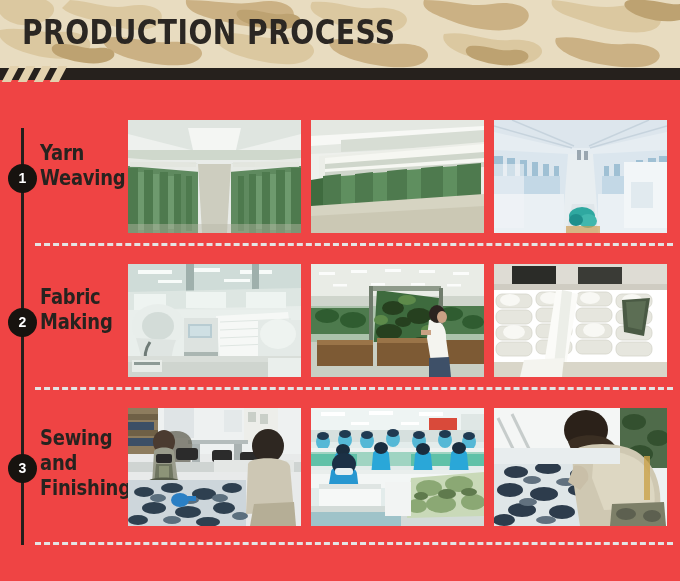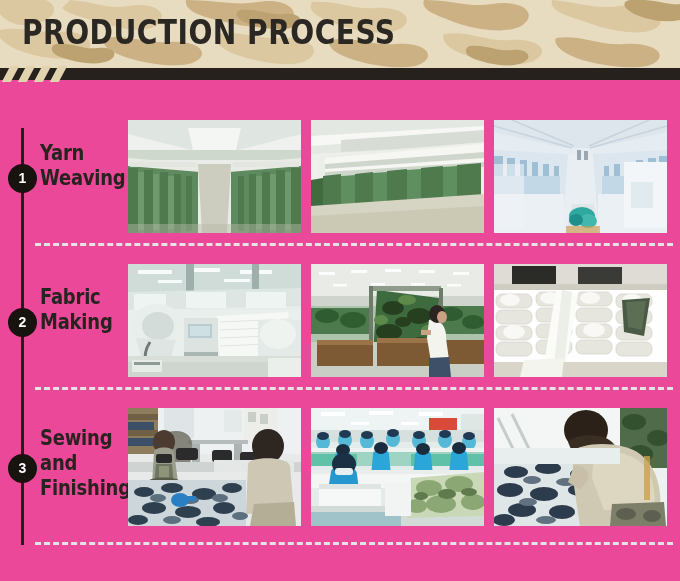--- a/index.html
+++ b/index.html
@@ -5,21 +5,21 @@
   * { box-sizing: border-box; margin: 0; padding: 0; }
   html, body {
     width: 680px; height: 581px;
     background: #ffffff;
     font-family: "Liberation Sans", sans-serif;
     overflow: hidden;
   }
   #page {
     position: relative;
     width: 680px; height: 581px;
-    background: #ec4899;
+    background: #ef4444;
   }
 
   
   #header {
     position: absolute;
     left: 0; top: 0;
     width: 680px; height: 68px;
     background: #e3d2ae;
     overflow: hidden;
   }

